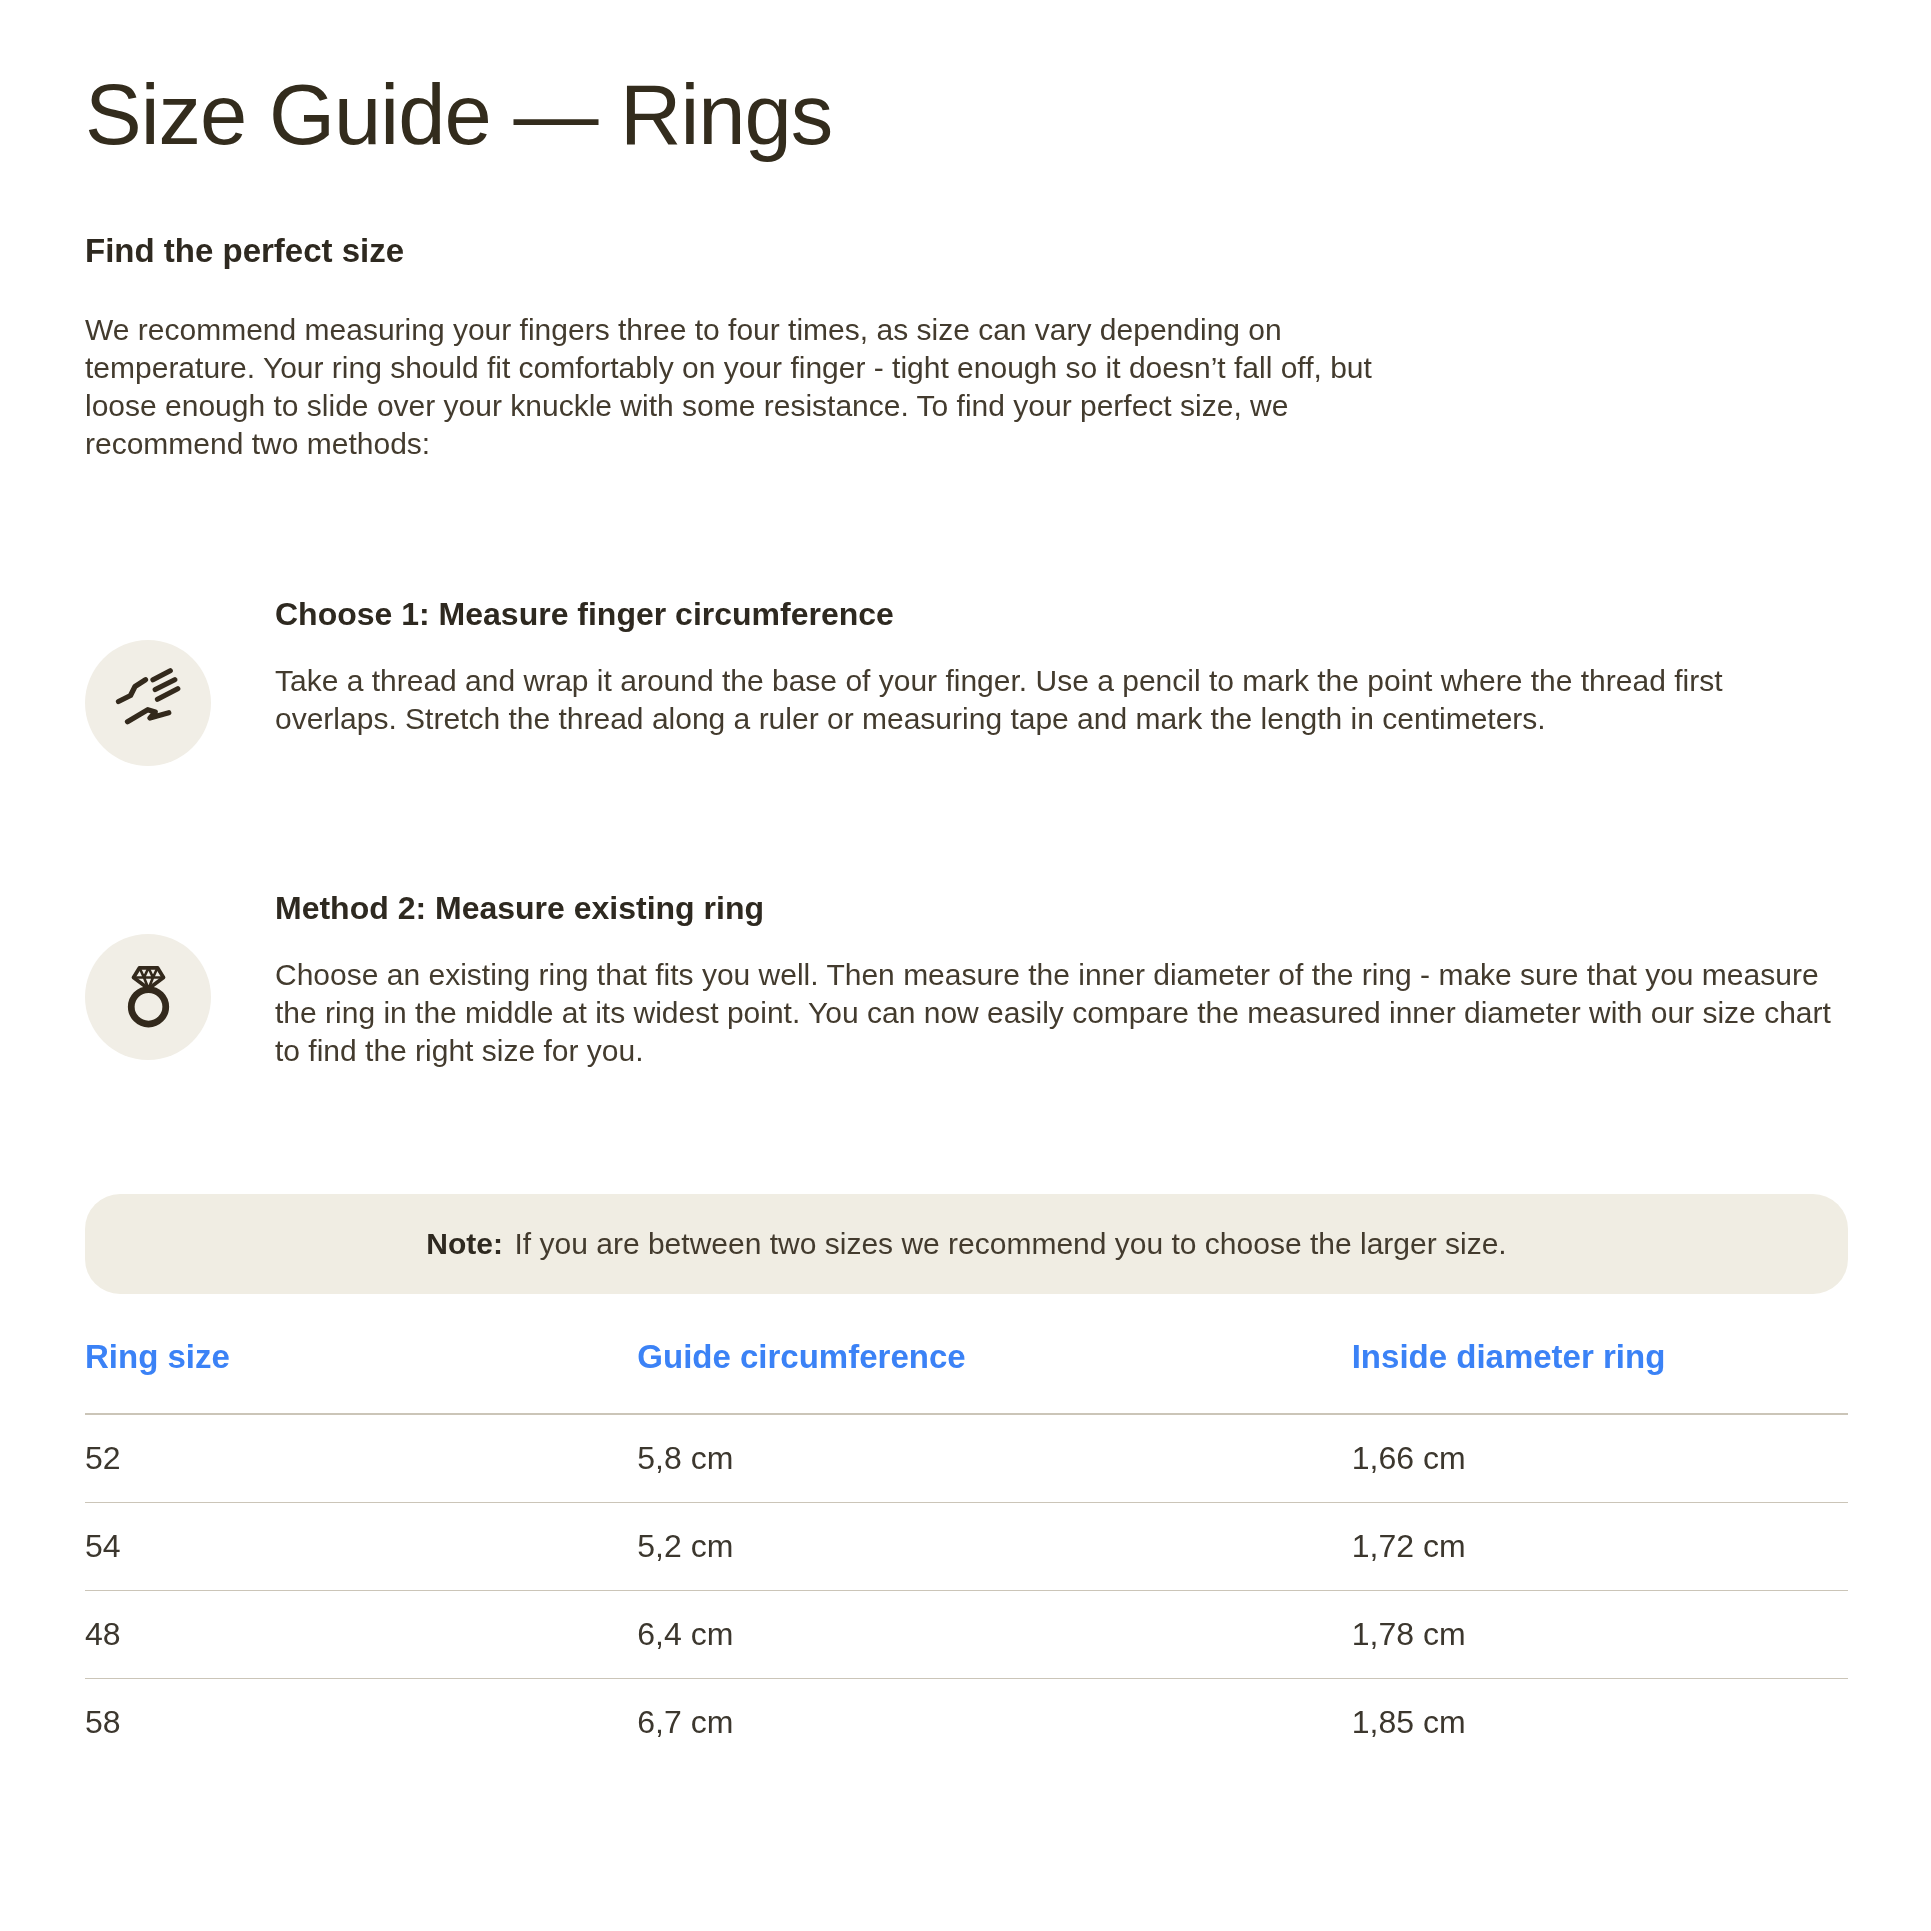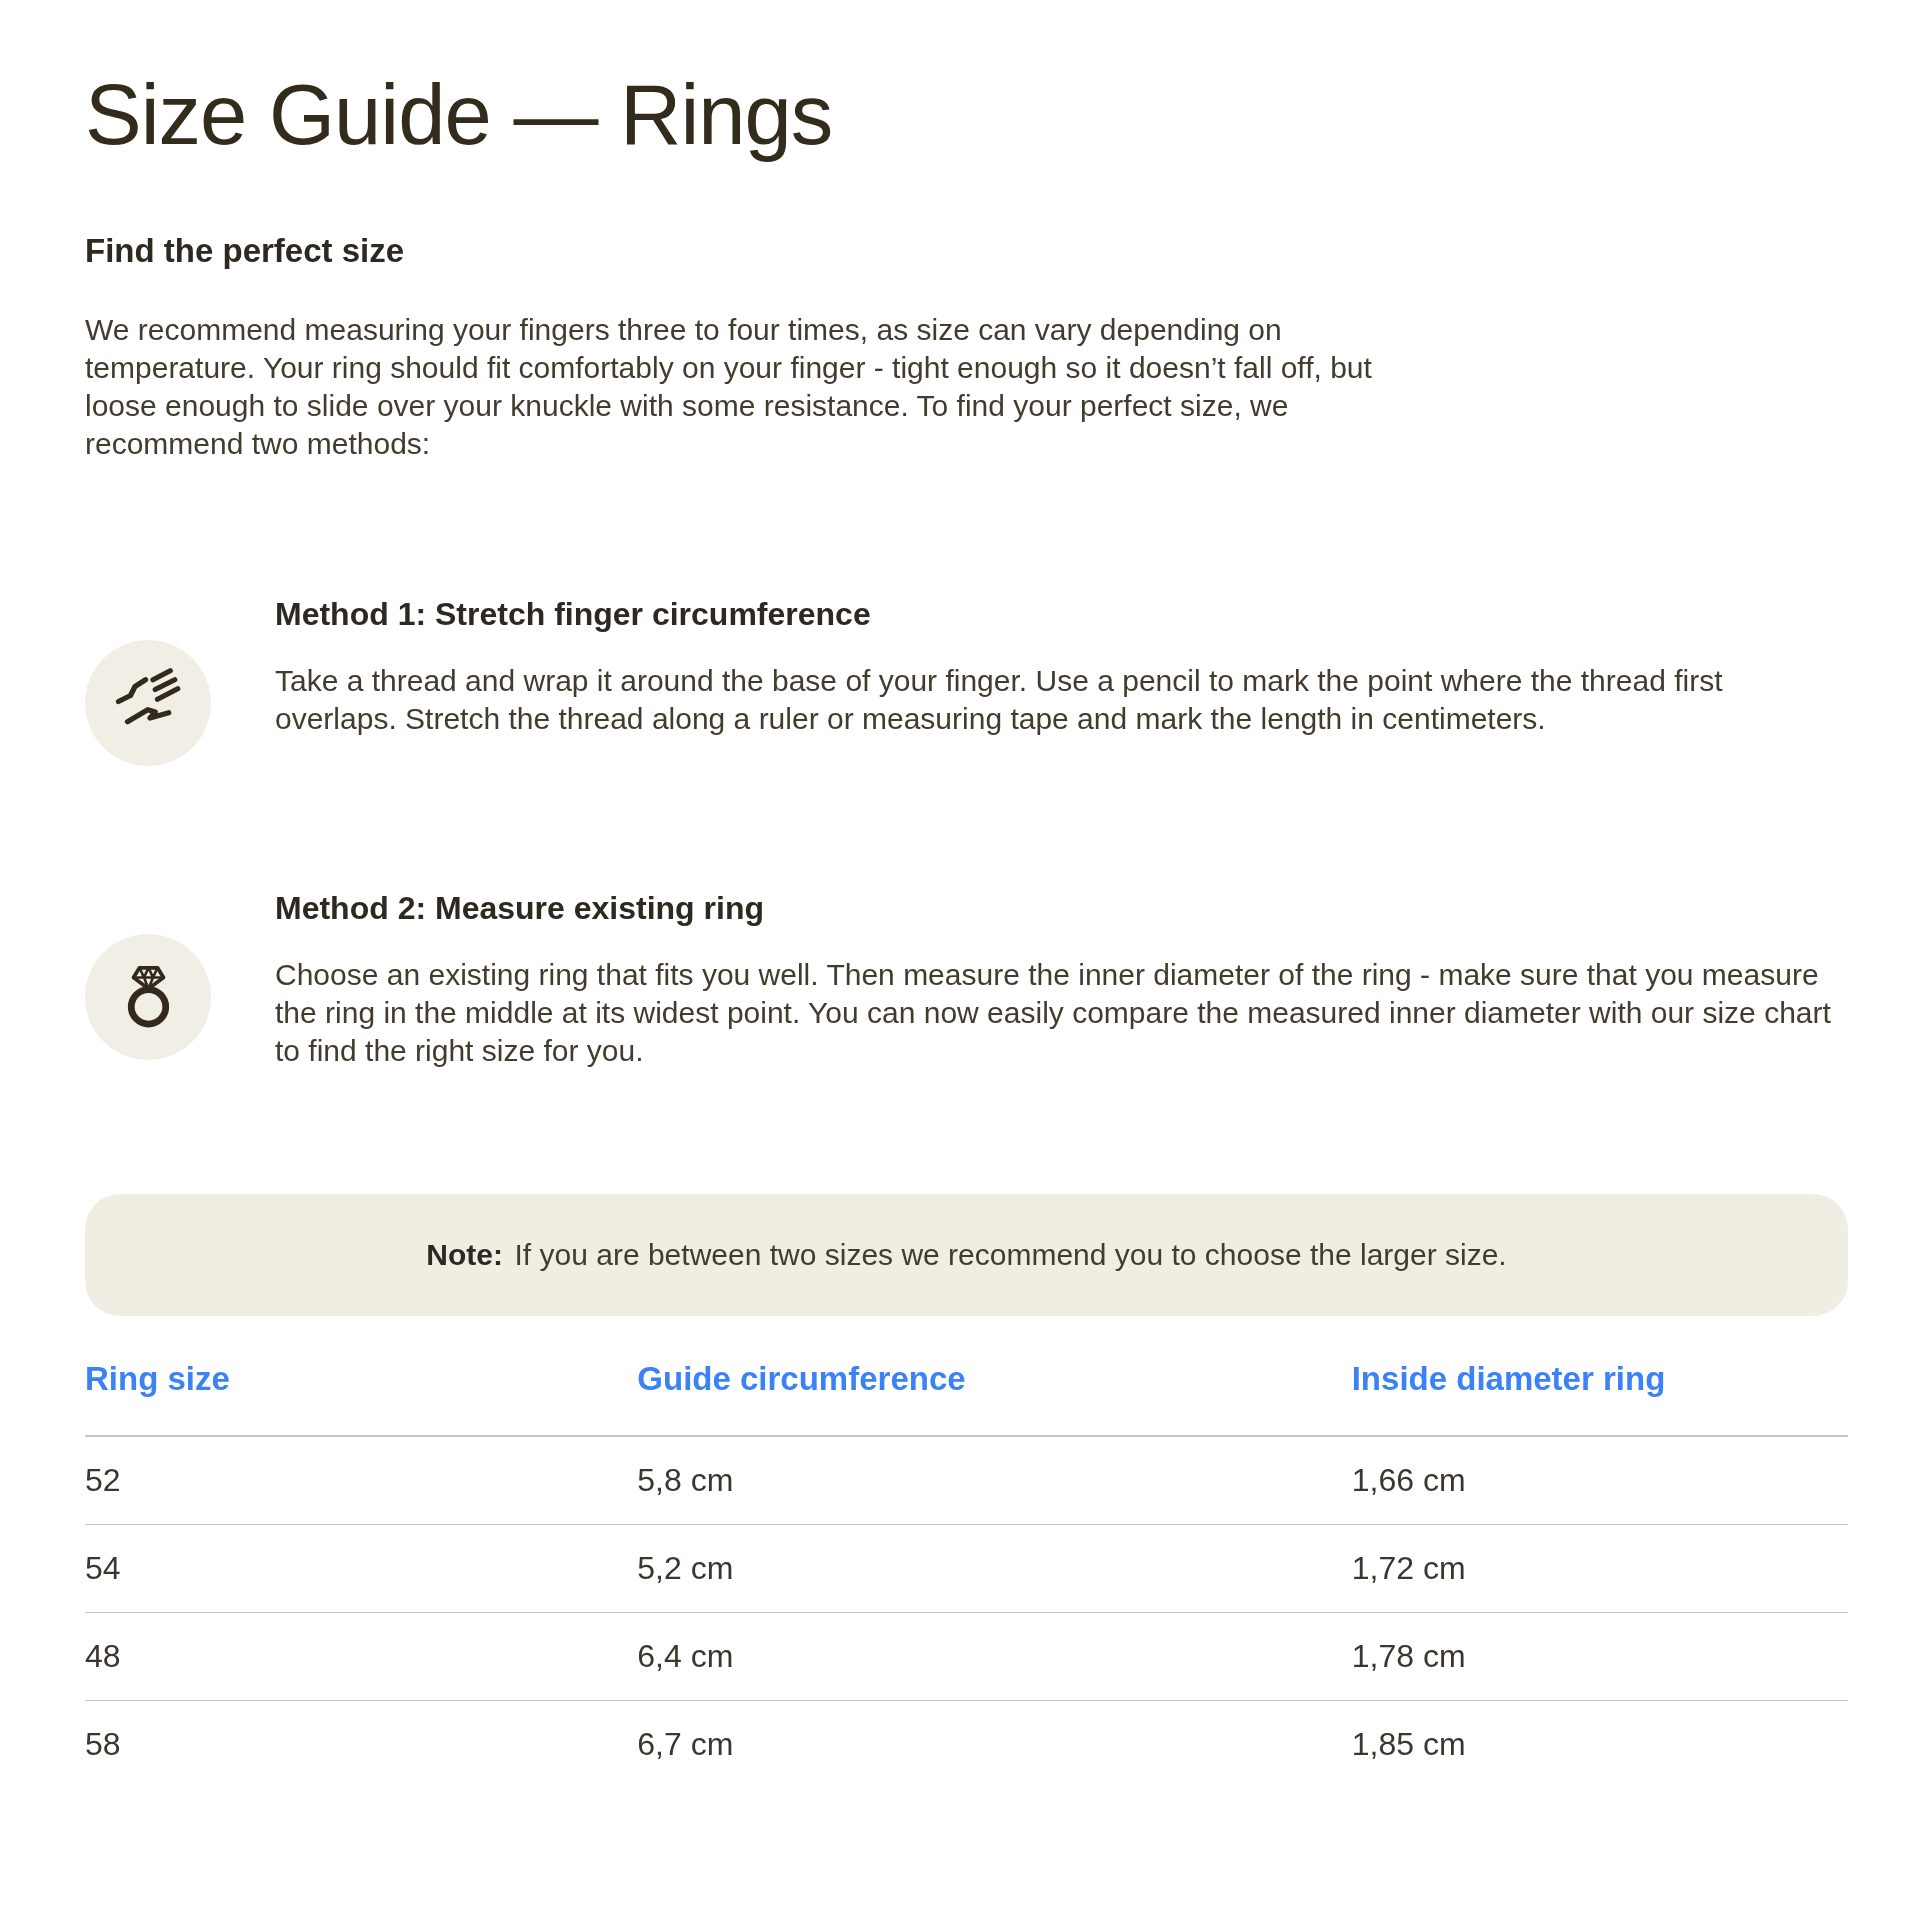--- a/index.html
+++ b/index.html
@@ -61,21 +61,21 @@
   .method-body {
     font-size: 30px;
     line-height: 38px;
     color: #433b2e;
   }
   .note-box {
     margin-top: 102px;
     width: 1763px;
     background: #f0ede3;
     border-radius: 35px;
-    padding: 44px 39px;
+    padding: 33px 39px;
     text-align: center;
     font-size: 30px;
     color: #433b2e;
   }
   .note-box .note-label {
     font-weight: 700;
     color: #2e2920;
     margin-right: 11.6px;
   }
   table.size-table {
@@ -122,21 +122,21 @@
         <svg viewBox="0 0 100 100" fill="none" stroke="#33291c" stroke-width="7" stroke-linecap="round" stroke-linejoin="round">
           <path d="M10 50 L26 42 L32 30 L46 21"></path>
           <path d="M56 21 L79 9"></path>
           <path d="M59 34 L85 21"></path>
           <path d="M62 47 L89 33"></path>
           <path d="M22 77 L49 61 L59 64 L52 72 L77 65"></path>
         </svg>
       </span>
     </div>
     <div class="method-text">
-      <h3 class="method-heading">Method 1: Stretch finger circumference</h3>
+      <h3 class="method-heading">Choose 1: Measure finger circumference</h3>
       <p class="method-body">Take a thread and wrap it around the base of your finger. Use a pencil to mark the point where the thread first overlaps. Stretch the thread along a ruler or measuring tape and mark the length in centimeters.</p>
     </div>
   </div>
 
   <div class="method">
     <div class="icon-bubble">
       <span>
         <svg viewBox="0 0 100 100" fill="none" stroke="#33291c" stroke-linecap="round" stroke-linejoin="round">
           <circle cx="50" cy="65" r="23" stroke-width="9"></circle>
           <path d="M38 13 L62 13 L70 26 L50 41 L30 26 Z" stroke-width="5"></path>

